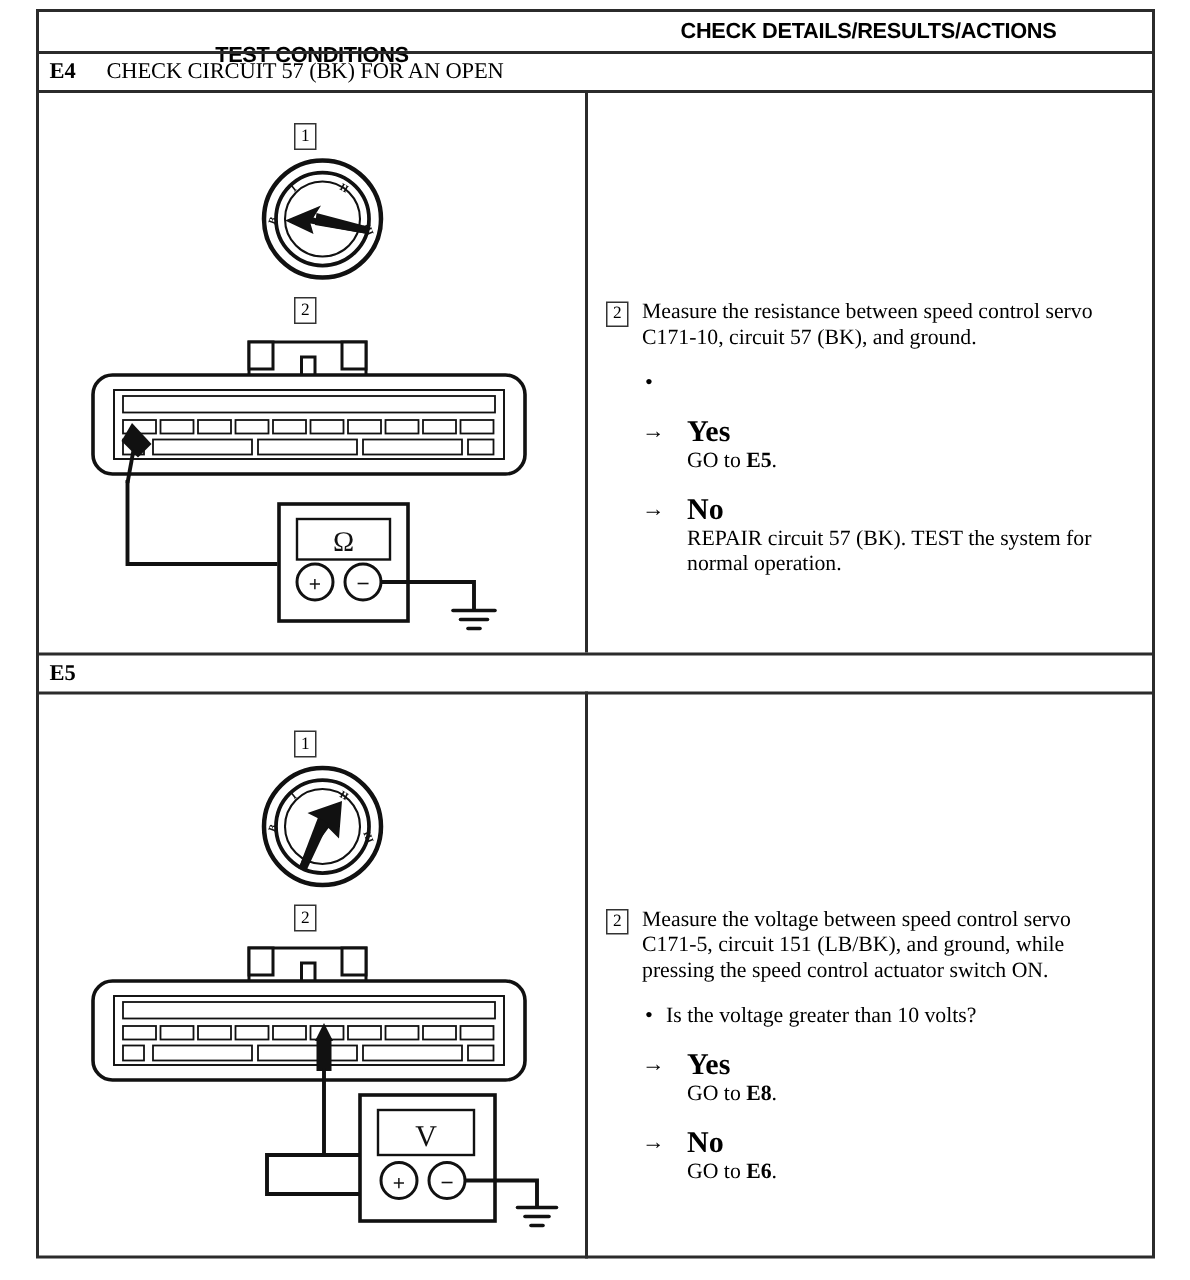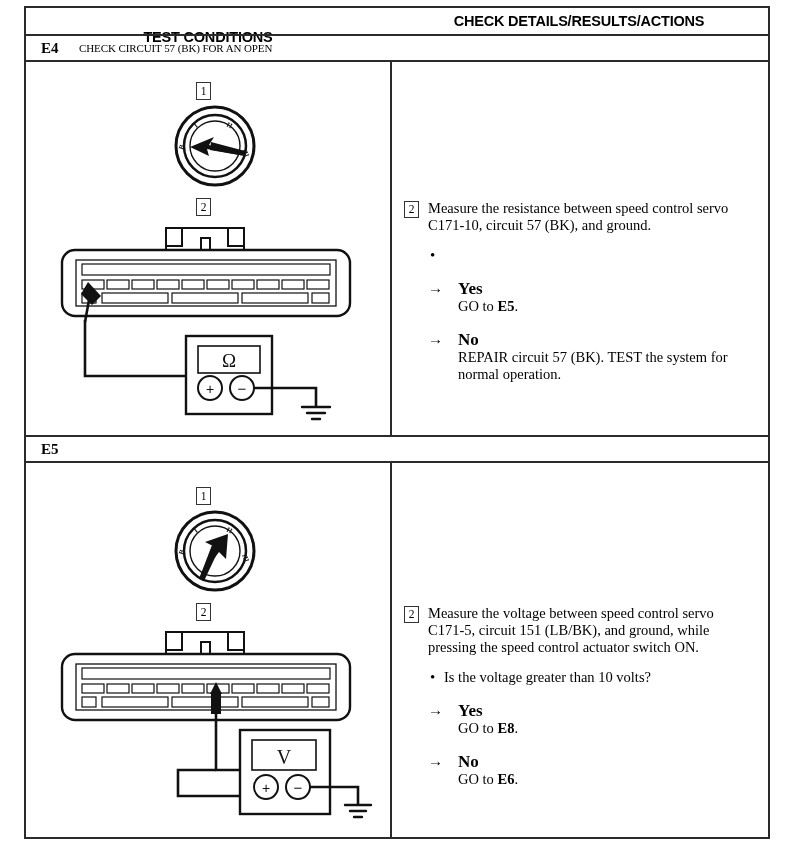--- a/index.html
+++ b/index.html
@@ -65,33 +65,32 @@
 
   
   .step-title {
     position: absolute;
     left: 0;
     width: 100%;
     height: 24px;
     display: flex;
     align-items: center;
     box-sizing: border-box;
-    padding-left: 8px;
   }
   .step-id {
     font-family: "Liberation Serif", serif;
     font-weight: bold;
     font-size: 15px;
     margin-left: 7px;
     width: 38px;
     flex: none;
   }
   .step-heading {
     font-family: "Liberation Serif", serif;
-    font-size: 11px;
+    font-size: 15px;
     letter-spacing: -0.1px;
     white-space: nowrap;
   }
 
   
   .detail-block {
     position: absolute;
     font-size: 14.5px;
     line-height: 17px;
   }
@@ -133,21 +132,21 @@
   }
   .arrow-glyph {
     flex: none;
     width: 30px;
     font-size: 15px;
     line-height: 17px;
   }
   .ans-body { max-width: 300px; }
   .ans-label {
     font-weight: bold;
-    font-size: 17px;
+    font-size: 20px;
   }
   .bold { font-weight: bold; }
 
   
   .illus { position: absolute; }
 
   .step-marker-standalone {
     position: absolute;
     width: 15px;
     height: 18px;

